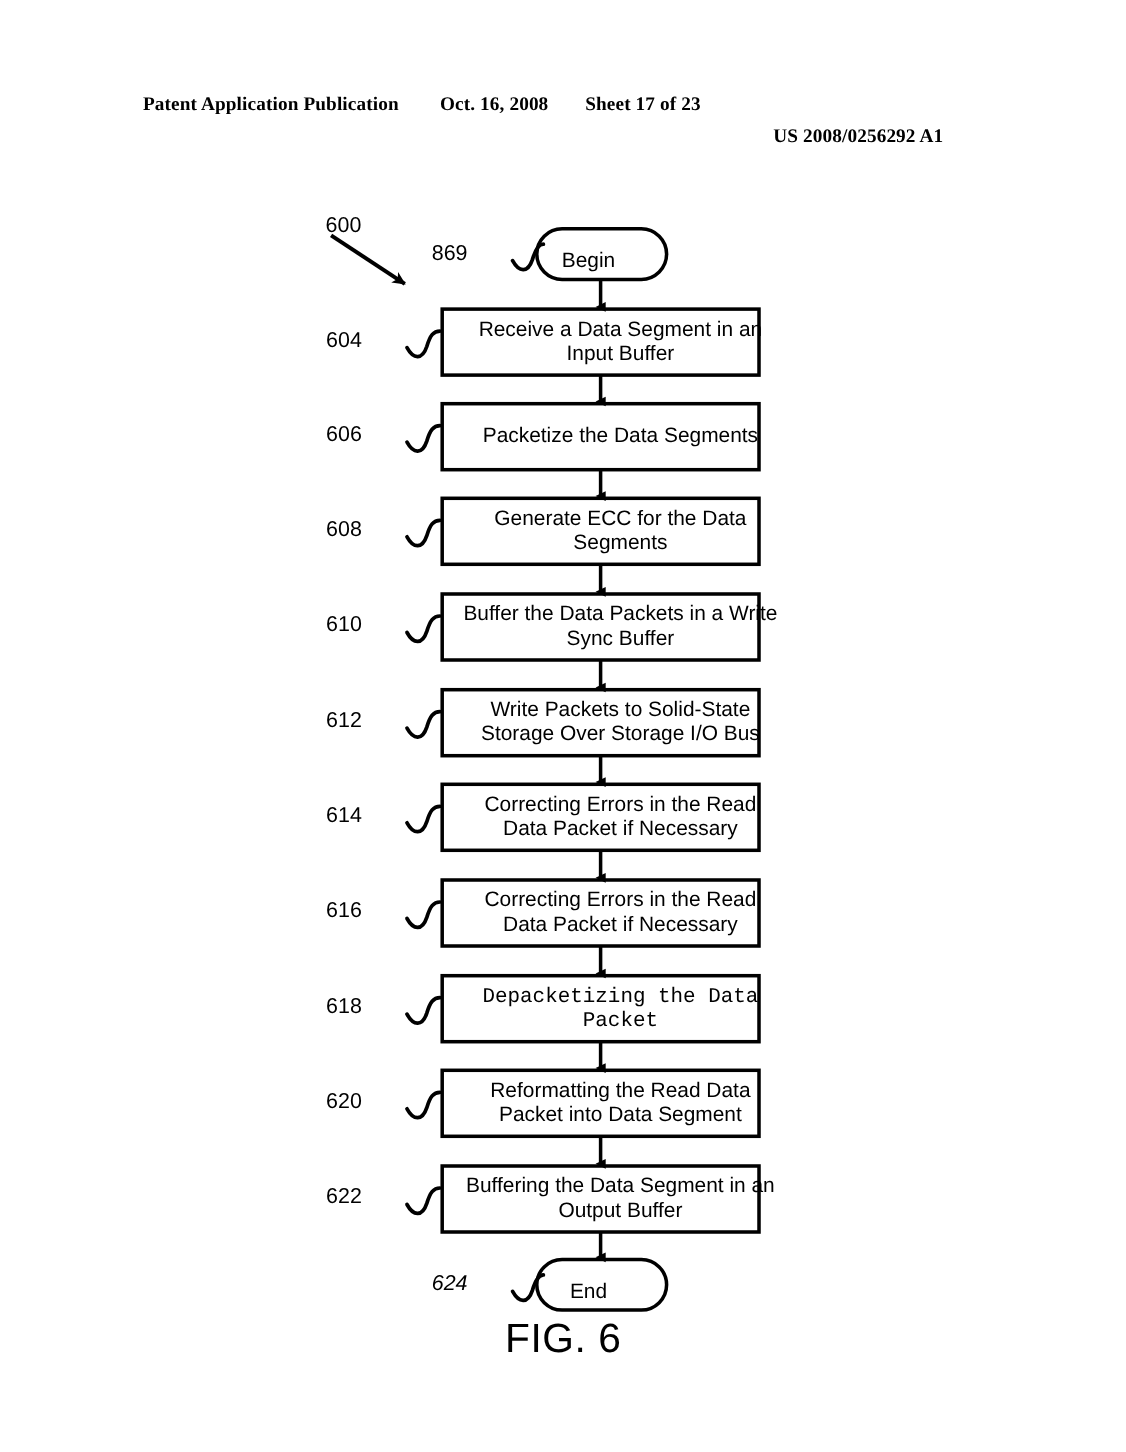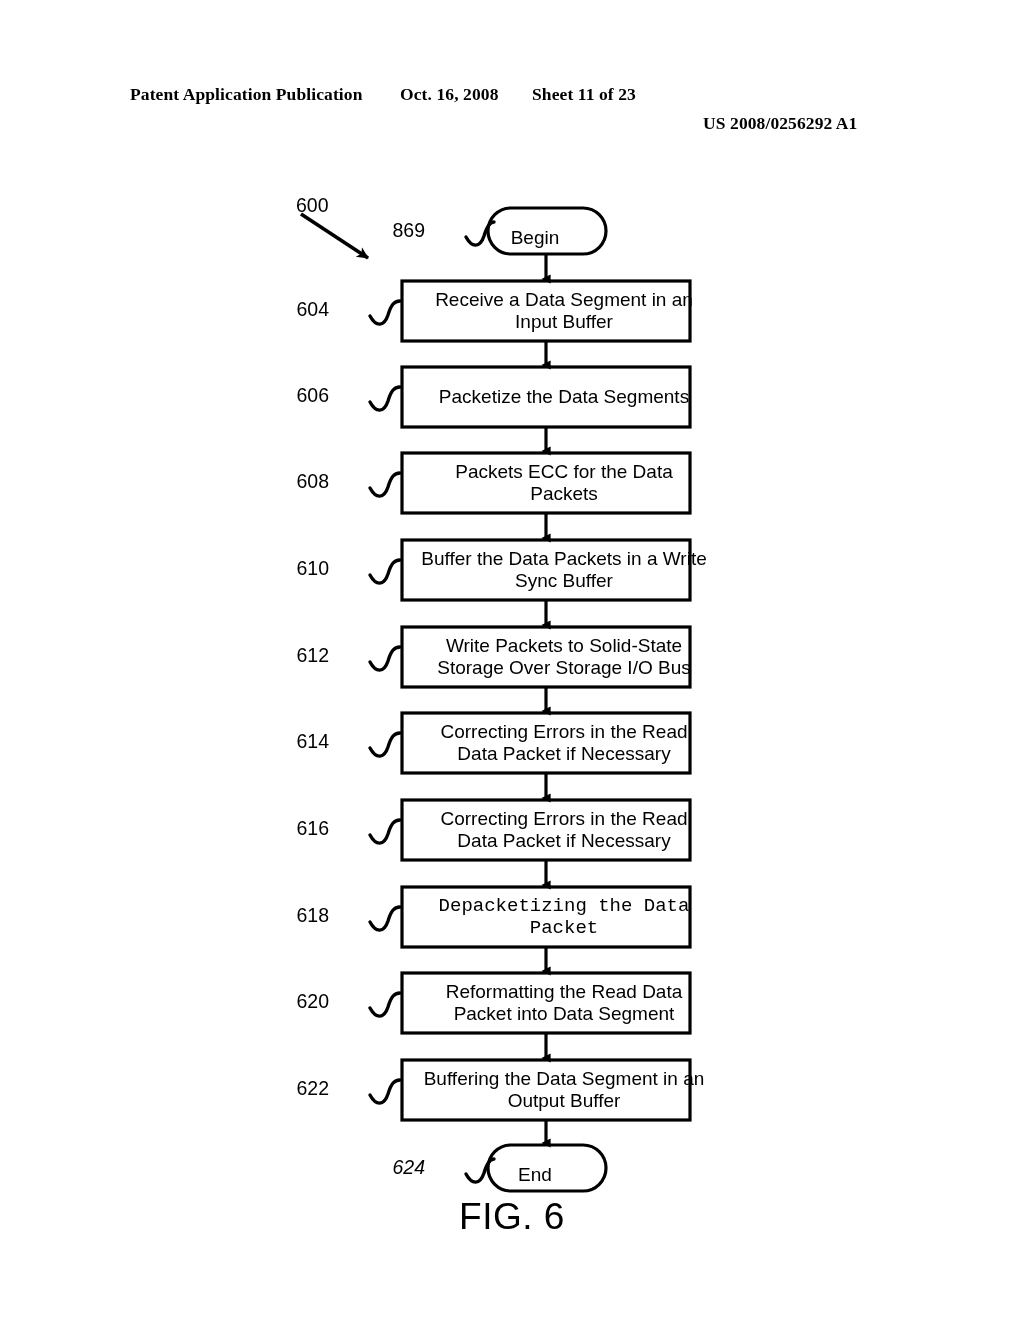--- a/index.html
+++ b/index.html
@@ -104,21 +104,21 @@
     letter-spacing: 0.5px;
     color: #000;
   }
 </style>
 </head>
 <body>
 
 <div class="pat-header">
   <span class="h-pub">Patent Application Publication</span>
   <span class="h-date">Oct. 16, 2008</span>
-  <span class="h-sheet">Sheet 11 of 23</span>
+  <span class="h-sheet">Sheet 17 of 23</span>
   <span class="h-num">US 2008/0256292 A1</span>
 </div>
 
 <div class="figure">
 
   <svg width="1024" height="1320" viewBox="0 0 1024 1320">
     <defs>
       <marker id="arrowSolid" markerWidth="11" markerHeight="11" refX="5.0" refY="5" orient="auto" markerUnits="userSpaceOnUse">
         <path d="M 0.6,0.4 L 9.4,0.4 L 5,9.6 Z" fill="#000"></path>
       </marker>
@@ -196,21 +196,21 @@
   <div class="ref-num" style="left:274px; top:817px; width:55px;">616</div>
   <div class="ref-num" style="left:274px; top:904px; width:55px;">618</div>
   <div class="ref-num" style="left:274px; top:990px; width:55px;">620</div>
   <div class="ref-num" style="left:274px; top:1077px; width:55px;">622</div>
   <div class="ref-num" style="left:370px; top:1156px; width:55px;font-style:italic;">624</div>
 
   <div class="term-text" style="top:208px;">Begin</div>
 
   <div class="node-text" style="top:281px; height:60px;">Receive a Data Segment in an Input Buffer</div>
   <div class="node-text" style="top:367px; height:60px;">Packetize the Data Segments</div>
-  <div class="node-text" style="top:453px; height:60px;">Packets ECC for the Data Packets</div>
+  <div class="node-text" style="top:453px; height:60px;">Generate ECC for the Data Segments</div>
   <div class="node-text" style="top:540px; height:60px;">Buffer the Data Packets in a Write Sync Buffer</div>
   <div class="node-text" style="top:627px; height:60px;">Write Packets to Solid-State Storage Over Storage I/O Bus</div>
   <div class="node-text" style="top:713px; height:60px;">Correcting Errors in the Read Data Packet if Necessary</div>
   <div class="node-text" style="top:800px; height:60px;">Correcting Errors in the Read Data Packet if Necessary</div>
   <div class="node-text" style="top:887px; height:60px;font-family:Liberation Mono, monospace;">Depacketizing the Data Packet</div>
   <div class="node-text" style="top:973px; height:60px;">Reformatting the Read Data Packet into Data Segment</div>
   <div class="node-text" style="top:1060px; height:60px;">Buffering the Data Segment in an Output Buffer</div>
 
   <div class="term-text" style="top:1145px;">End</div>
 

